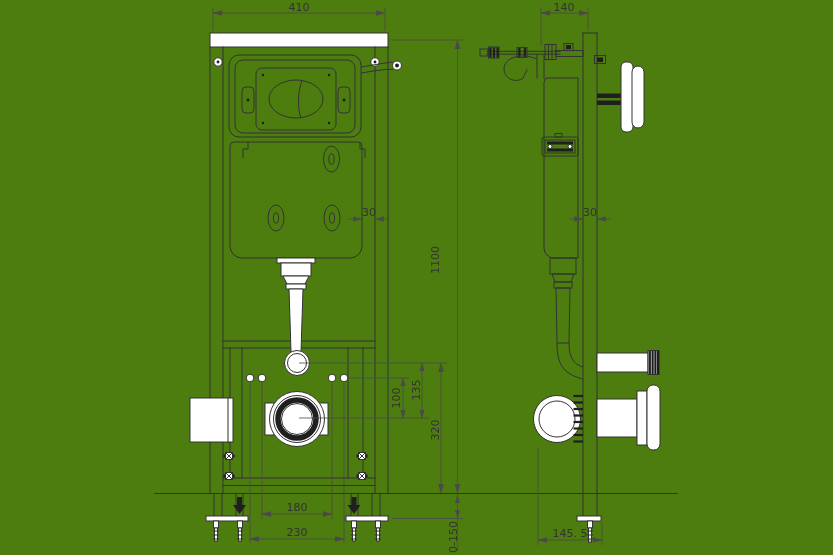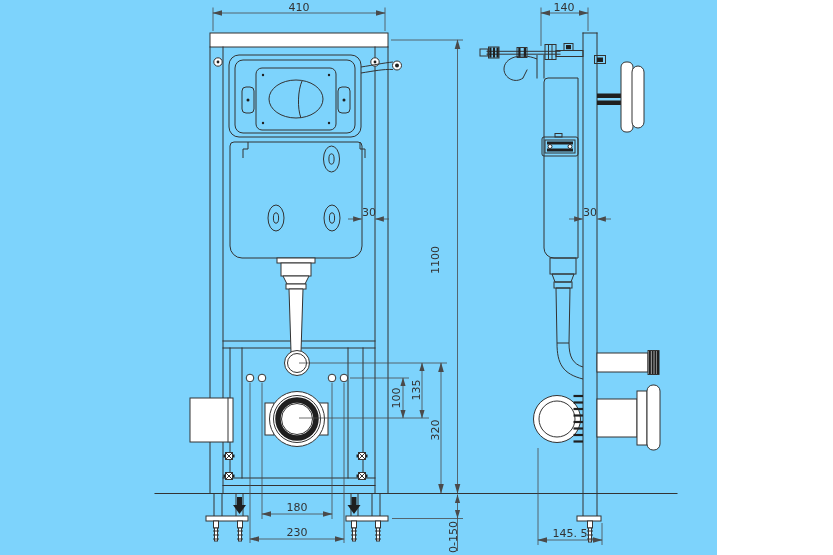--- a/index.html
+++ b/index.html
@@ -1,16 +1,16 @@
 <!DOCTYPE html>
 <html><head>
 <meta charset="utf-8">
 <style>
   html,body{margin:0;padding:0;background:#fff;}
-  .canvas{position:relative;width:717px;height:555px;background:#7dd3fc;overflow:hidden;font-family:"DejaVu Sans",sans-serif;}
+  .canvas{position:relative;width:833px;height:555px;background:#4d7c0f;overflow:hidden;font-family:"DejaVu Sans",sans-serif;}
   svg{display:block;}
   .s  {stroke:#333;stroke-width:1;fill:none;stroke-linecap:square;}
   .sw {stroke:#333;stroke-width:1;fill:#fff;}
   .sn {stroke:#333;stroke-width:1;fill:none;}
   .dk {fill:#1f1f1f;stroke:none;}
   .dks{stroke:#1f1f1f;stroke-width:2.2;fill:none;}
   .dm {stroke:#4a4a4a;stroke-width:0.8;fill:none;}
   text.t{font-family:"DejaVu Sans",sans-serif;font-size:11px;fill:#333;}
 </style>
 </head>

